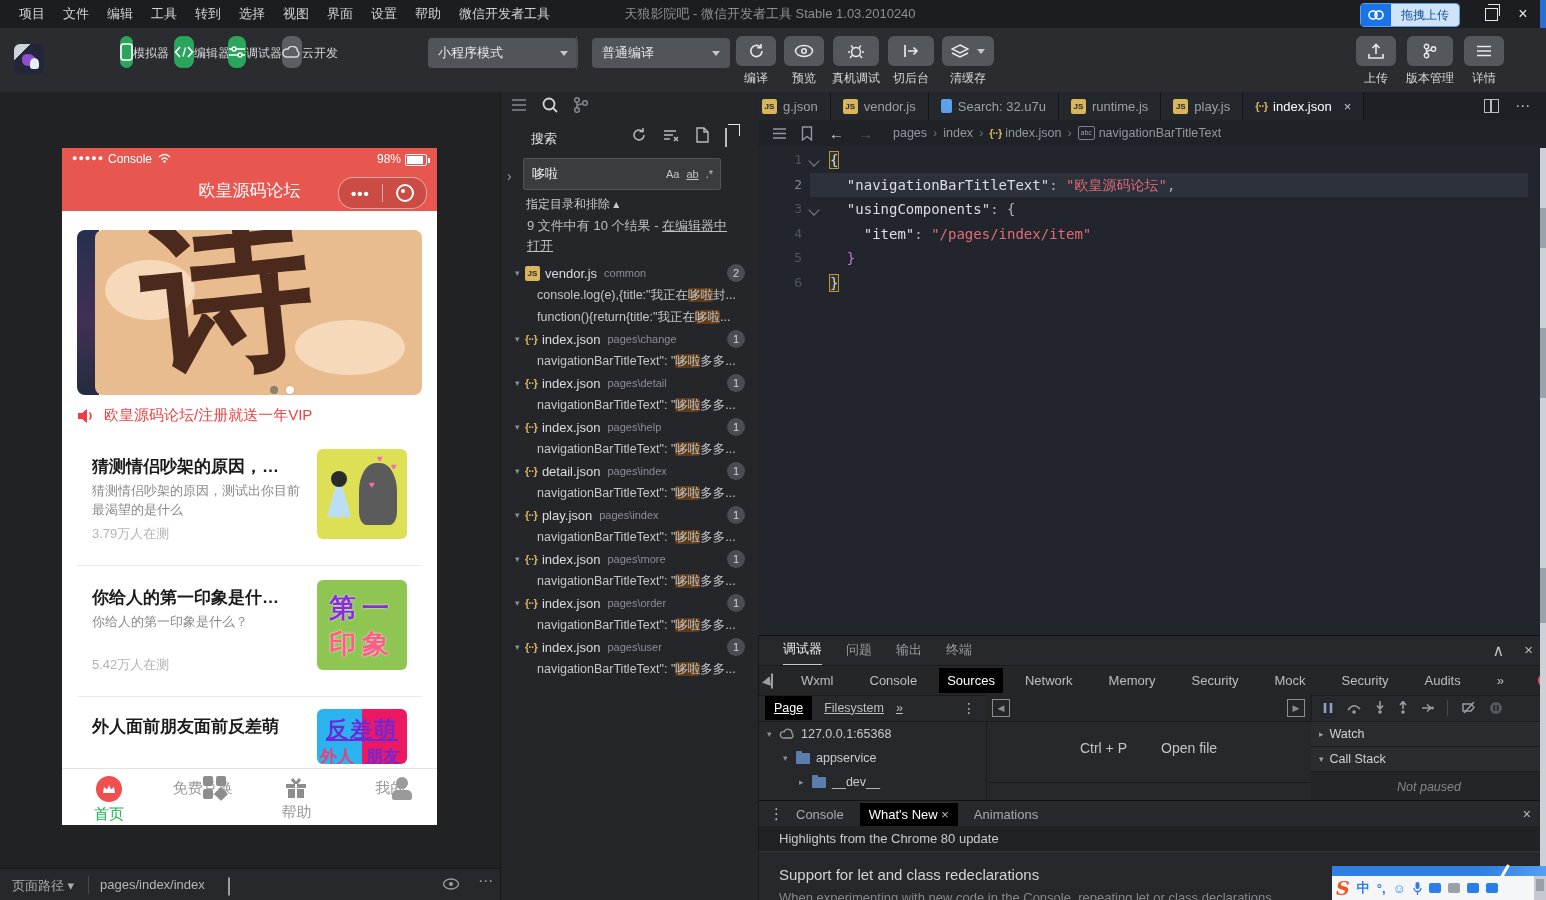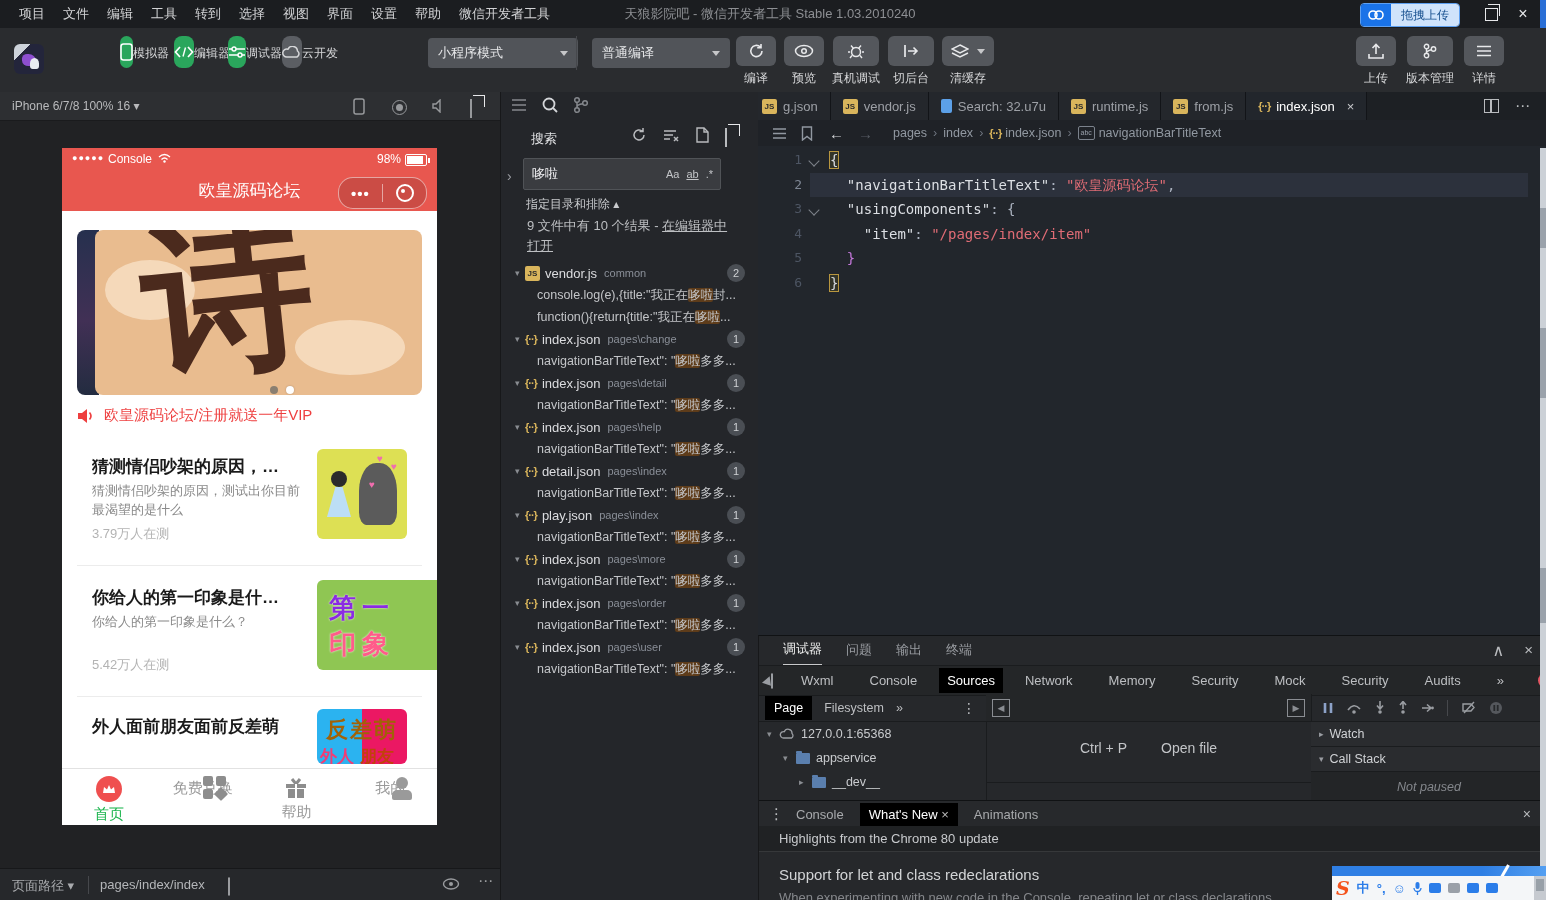--- a/index.html
+++ b/index.html
@@ -65,29 +65,29 @@
   .card .d{position:absolute;left:30px;top:32px;font-size:13px;color:#8a8a8a;width:212px;line-height:19px;}
   .card .n{position:absolute;left:30px;top:76px;font-size:13px;color:#b3b3b3;}
   .thumb{position:absolute;left:255px;top:0px;width:90px;height:90px;border-radius:6px;overflow:hidden;}
   .divider{position:absolute;left:15px;width:345px;height:1px;background:#ececec;}
   
   .th1{background:#dde054;}
   .th1 .head{position:absolute;left:14px;top:22px;width:16px;height:16px;border-radius:50%;background:#2b2b2b;}
   .th1 .dress{position:absolute;left:10px;top:38px;width:24px;height:30px;background:#bcdef5;clip-path:polygon(35% 0,65% 0,100% 100%,0 100%);}
   .th1 .pair{position:absolute;left:42px;top:14px;width:38px;height:62px;background:#5b5b5b;border-radius:45% 45% 20% 20%;}
   .th1 .h{position:absolute;color:#f06eae;font-size:10px;}
-  .th2{background:#8fc653;text-align:center;padding-left:48px;}
+  .th2{background:#8fc653;text-align:center;}
   .th2 .l1{position:absolute;left:0;width:90px;top:10px;font-size:27px;font-weight:bold;color:#8a2be2;text-shadow:0 0 2px #fff;letter-spacing:6px;}
   .th2 .l2{position:absolute;left:0;width:90px;top:46px;font-size:27px;font-weight:bold;color:#ff5c8a;text-shadow:0 0 2px #fff;letter-spacing:6px;}
   .th3{height:55px !important;}
   .th3 .half-l{position:absolute;left:0;top:0;width:45px;height:90px;background:#2bb3f0;}
   .th3 .half-r{position:absolute;left:45px;top:0;width:45px;height:90px;background:#eb1863;}
-  .th3 .l1{position:absolute;left:0;width:90px;top:6px;text-align:center;font-size:22px;font-weight:bold;color:#a16207;letter-spacing:2px;}
+  .th3 .l1{position:absolute;left:0;width:90px;top:6px;text-align:center;font-size:22px;font-weight:bold;color:#6d28d9;letter-spacing:2px;text-decoration:underline;}
   .th3 .l2a{position:absolute;left:3px;top:36px;font-size:17px;font-weight:bold;color:#f23b74;}
-  .th3 .l2b{position:absolute;left:43px;top:36px;font-size:17px;font-weight:bold;color:#c2410c;}
+  .th3 .l2b{position:absolute;left:49px;top:36px;font-size:17px;font-weight:bold;color:#6d28d9;}
   #tabbar{left:0;top:620px;width:375px;height:57px;background:#fff;border-top:1px solid #e2e2e2;display:flex;}
   #tabbar .ti{flex:1;display:flex;flex-direction:column;align-items:center;padding-top:7px;}
   #tabbar .lbl{font-size:15px;color:#999;margin-top:3px;}
   #tabbar .ti.on .lbl{color:#1cb54e;}
   .ic-home{width:26px;height:26px;border-radius:50%;background:#ef4f4f;display:flex;align-items:center;justify-content:center;}
   .ic-grid{width:24px;height:24px;position:relative;}
   .ic-grid i{position:absolute;width:10px;height:10px;background:#8d8d8d;border-radius:2px;}
   .ic-grid i.d{transform:rotate(45deg);}
   .ic-user{width:24px;height:24px;position:relative;}
   .ic-user .h{position:absolute;left:6px;top:1px;width:12px;height:12px;border-radius:50%;background:#9a9a9a;}
@@ -152,21 +152,21 @@
   #dtabs2 .t.on{background:#000;color:#fff;padding:5px 8px;margin:0 4px;}
   .insp{width:14px;height:14px;border:1.5px solid #9a9da2;border-radius:2px;position:relative;margin:0 10px 0 12px;}
   .insp:after{content:"";position:absolute;right:-3px;bottom:-3px;border:5px solid transparent;border-top:8px solid #9a9da2;transform:rotate(-40deg);}
   .err-b{width:15px;height:15px;border-radius:50%;background:#e55561;color:#fff;font-size:10px;display:flex;align-items:center;justify-content:center;}
   .warn-b{width:0;height:0;border-left:8px solid transparent;border-right:8px solid transparent;border-bottom:13px solid #e9b43e;position:relative;}
   .undock{width:13px;height:11px;border:1.5px solid #b9bbbe;position:relative;background:#242628;}
   .undock:before{content:"";position:absolute;left:-4px;top:2px;width:13px;height:11px;border:1.5px solid #b9bbbe;background:#242628;}
   #src-left{left:0;top:58px;width:227px;height:106px;border-right:1px solid #1a1c1e;}
   #src-ltabs{height:27px;display:flex;align-items:center;font-size:12.5px;color:#bdbfc2;border-bottom:1px solid #1a1c1e;}
   #src-ltabs .t.on{background:#000;color:#fff;padding:5px 9px;margin-left:6px;}
-  #src-ltabs .t{margin-left:12px;}
+  #src-ltabs .t{margin-left:12px;text-decoration:underline;}
   .tree-r{height:24px;display:flex;align-items:center;font-size:12.5px;color:#c9cbce;}
   .tree-r .tw{font-size:9px;color:#8a8d92;width:10px;}
   .fold-ic{width:14px;height:11px;background:#5a7fae;border-radius:1px;position:relative;margin:0 6px 0 3px;}
   .fold-ic:before{content:"";position:absolute;left:0;top:-2px;width:6px;height:2px;background:#5a7fae;border-radius:1px 1px 0 0;}
   #src-mid{left:227px;top:58px;width:325px;height:106px;border-right:1px solid #1a1c1e;}
   #src-mid .bar{height:27px;border-bottom:1px solid #1a1c1e;position:relative;background:#242628;}
   .navbox{position:absolute;top:5px;width:16px;height:16px;border:1.5px solid #8a8d92;display:flex;align-items:center;justify-content:center;color:#8a8d92;font-size:9px;}
   #openfile{position:absolute;left:0;top:46px;width:325px;text-align:center;font-size:14px;color:#c3c5c8;}
   #openfile b{font-weight:normal;margin-right:34px;}
   #src-mid .lowdiv{position:absolute;left:0;top:88px;width:325px;height:1px;background:#1a1c1e;}
@@ -355,39 +355,20 @@
           <svg width="16" height="12">
             <path d="M1 1.5h14M1 6h14M1 10.5h14" stroke="#e8e9eb" stroke-width="1.7"></path>
           </svg>
         </div>
         <div class="lbl">详情</div>
       </div>
     </div>
 </div>
 
 <div id="sim" class="abs">
-  <div id="sim-head" class="abs">
-    <span id="device" class="abs"><span>iPhone 6/7/8 100% 16</span> ▾</span>
-    <span class="abs simico" style="left:352px;">
-        <svg width="14" height="17">
-          <rect x="2" y="1" width="10" height="15" rx="2" fill="none" stroke="#97999c" stroke-width="1.5"></rect>
-        </svg>
-      </span>
-    <span class="abs simico" style="left:392px;top:8px;">
-        <span style="display:block;width:13px;height:13px;border:1.5px solid #97999c;border-radius:50%;position:relative;">
-          <span style="position:absolute;left:3px;top:3px;width:7px;height:7px;background:#97999c;border-radius:50%;"></span>
-        </span>
-      </span>
-    <span class="abs simico" style="left:432px;top:7px;">
-        <svg width="15" height="14">
-          <path d="M1 5h3l4-4v12l-4-4H1z" fill="none" stroke="#97999c" stroke-width="1.4"></path>
-        </svg>
-      </span>
-    <span class="abs simico" style="left:470px;top:8px;"><span class="dbl-square" style="border-color:#97999c;background:#2d2f32;"></span></span>
-  </div>
 
   <div id="phone" class="abs">
     <div id="p-status" class="abs">
       <span class="c" style="left:10px;top:5px;font-size:9px;letter-spacing:1px;">●●●●●</span>
       <span class="c" style="left:46px;top:4px;">Console</span>
       <span class="c" style="left:96px;top:5px;">
           <svg width="13" height="10">
             <path d="M1 4 Q6.5 -1 12 4" fill="none" stroke="#fff" stroke-width="1.3"></path>
             <path d="M3.5 6.5 Q6.5 3.5 9.5 6.5" fill="none" stroke="#fff" stroke-width="1.3"></path>
             <circle cx="6.5" cy="8.5" r="1.2" fill="#fff"></circle>
@@ -656,21 +637,21 @@
       <div class="etab">
         <span class="page-ic"></span>
         <span>Search: 32.u7u</span>
       </div>
       <div class="etab">
         <span class="js-ic">JS</span>
         <span>runtime.js</span>
       </div>
       <div class="etab">
         <span class="js-ic">JS</span>
-        <span>from.js</span>
+        <span>play.js</span>
       </div>
       <div class="etab active">
         <span class="json-ic">{··}</span>
         <span>index.json</span>
         <span class="x">×</span>
       </div>
     </div>
   <div id="etab-extra">
     <span class="split-ic"></span>
     <span style="font-size:15px;">⋯</span>

